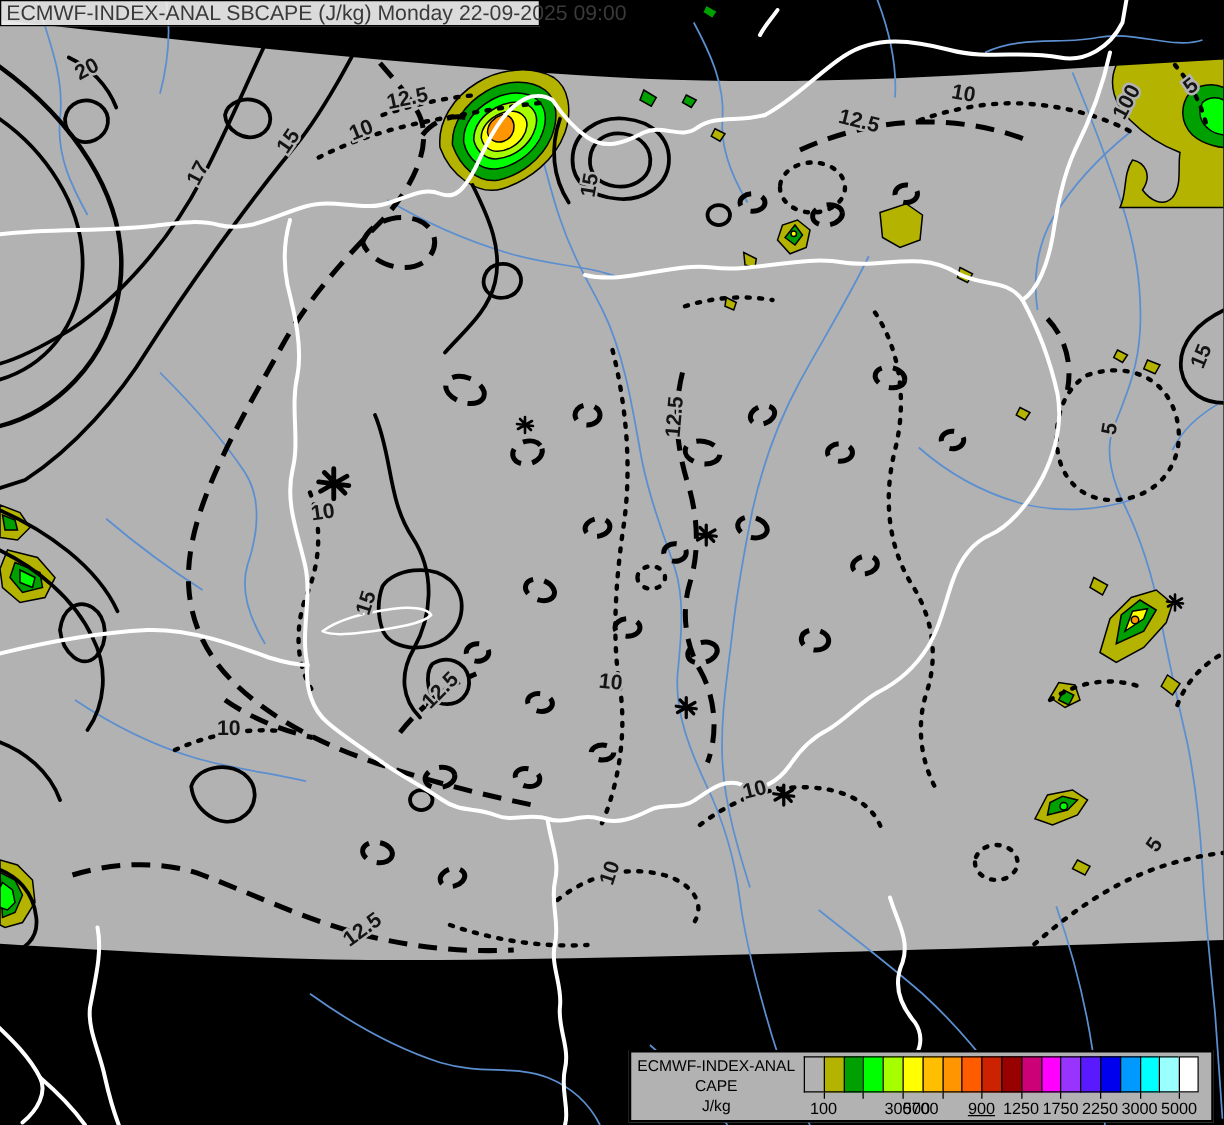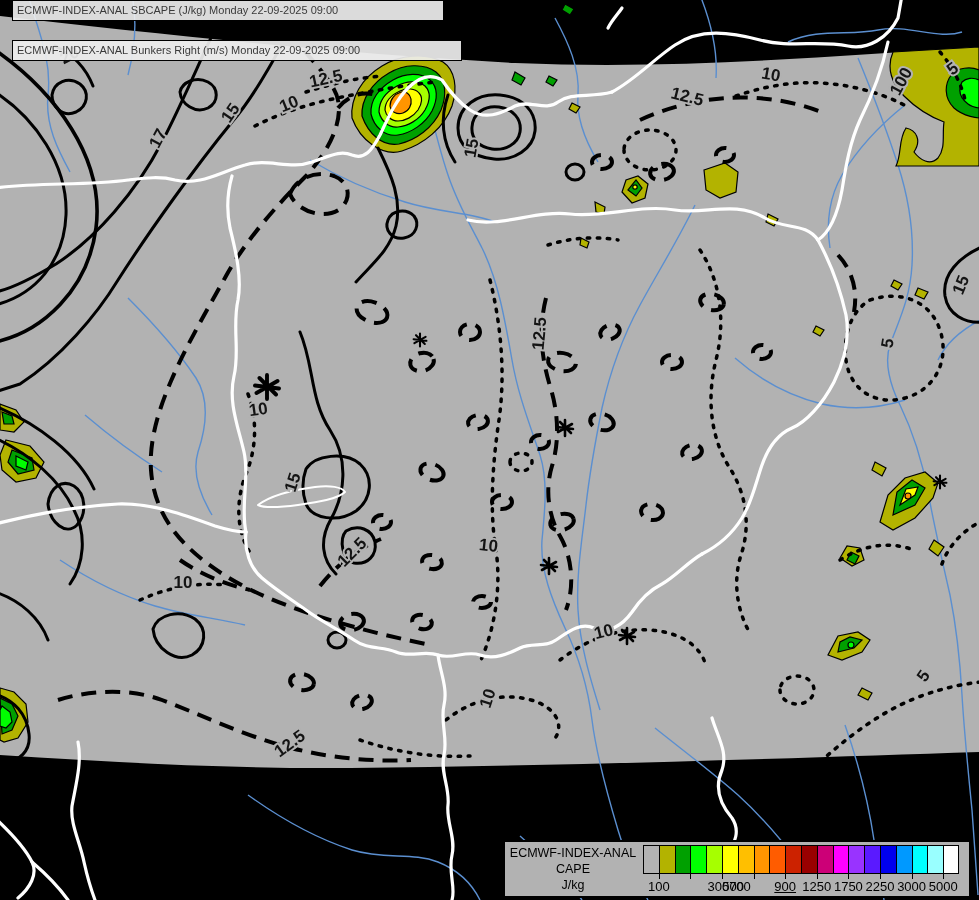--- a/index.html
+++ b/index.html
@@ -1,20 +1,20 @@
 <!DOCTYPE html>
 <html><head>
 <meta charset="utf-8">
 <style>
   html,body{margin:0;padding:0;background:#000;}
   #stage{position:relative;width:979px;height:900px;overflow:hidden;background:#000;
          font-family:"Liberation Sans",sans-serif;}
   #map-svg{position:absolute;left:0;top:0;}
-  .title-row{position:absolute;left:12px;background:rgba(238,238,238,0.92);
-    border:1px solid #000;color:#3a3a3a;font-size:11px;line-height:19px;
+  .title-row{position:absolute;left:0;background:rgba(238,238,238,0.92);
+    border:1px solid #000;color:#3a3a3a;font-size:17px;line-height:19px;
     padding:0 5px 0 4px;white-space:nowrap;box-sizing:border-box;height:21px;}
   #legend{position:absolute;left:503px;top:840px;width:468px;height:58px;
     background:#b2b2b2;border:2px solid #000;box-sizing:border-box;color:#000;}
   #legend-titles{position:absolute;left:0;top:3px;width:136px;text-align:center;
     font-size:12.5px;line-height:16px;}
   #colorbar{position:absolute;left:138px;top:3px;height:29px;display:flex;}
   .cbox{width:15.8px;height:29px;border:1px solid #000;border-right:none;box-sizing:border-box;}
   .cbox:last-child{border-right:1px solid #000;}
   .ctick{position:absolute;top:32px;width:1px;height:5px;background:#000;}
   .clabel{position:absolute;top:37px;width:44px;margin-left:-22px;text-align:center;
@@ -248,23 +248,20 @@
         <text class="cl" x="0" y="0" transform="translate(293,748) rotate(-36)">12.5</text>
         <text class="cl" x="0" y="0" transform="translate(928,679) rotate(-55)">5</text>
         <text class="cl" x="0" y="0" transform="translate(605,637) rotate(-14)">10</text>
         <text class="cl" x="0" y="0" transform="translate(183,588) rotate(0)">10</text>
         <text class="cl" x="0" y="0" transform="translate(966,287) rotate(-68)">15</text>
       </g>
 </svg>
 
   <div class="title-row" style="top:0;width:432px;">
     <span>ECMWF-INDEX-ANAL SBCAPE (J/kg) Monday 22-09-2025 09:00</span>
-  </div>
-  <div class="title-row" style="top:40px;width:450px;">
-    <span>ECMWF-INDEX-ANAL Bunkers Right (m/s) Monday 22-09-2025 09:00</span>
   </div>
 
   <div id="legend">
     <div id="legend-titles">
       <div>ECMWF-INDEX-ANAL</div>
       <div>CAPE</div>
       <div>J/kg</div>
     </div>
     <div id="colorbar">
         <div class="cbox" style="background: rgb(178, 178, 178);"></div>

